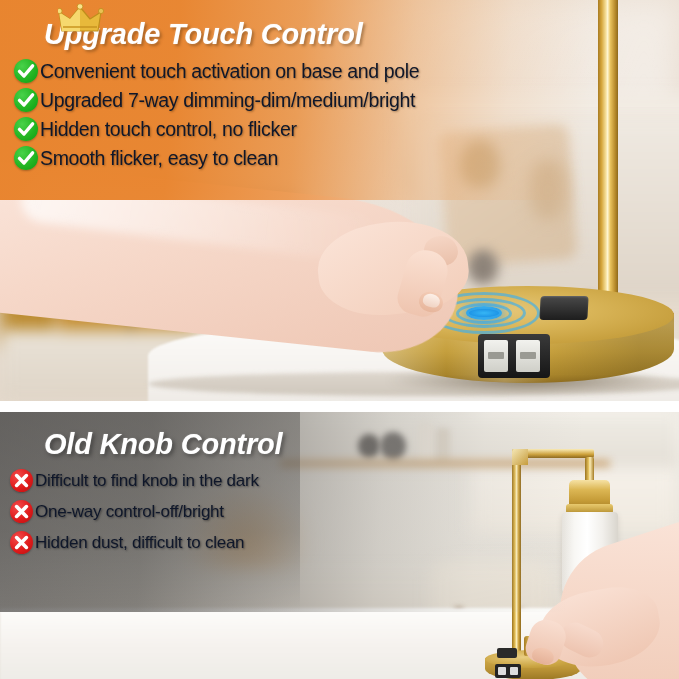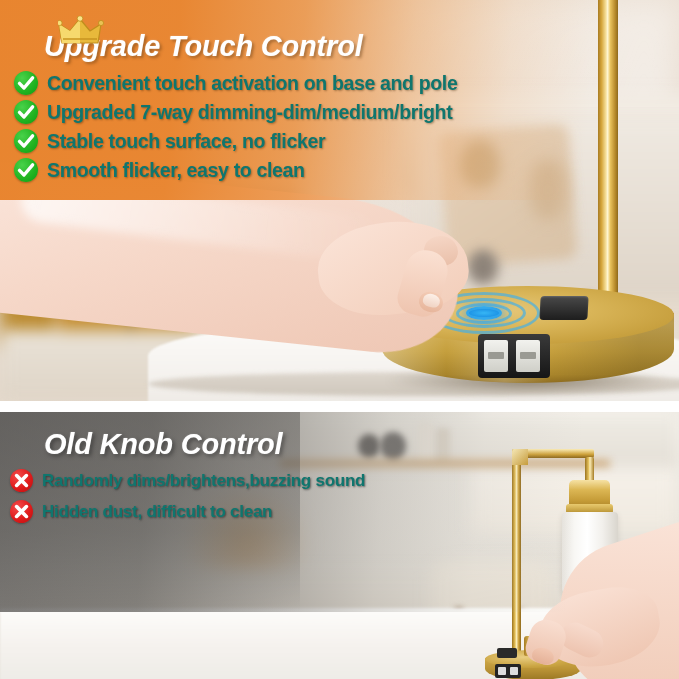--- a/index.html
+++ b/index.html
@@ -206,36 +206,36 @@
   .b-gray { position:absolute; left:0; top:0; width:679px; height:200px;
     background:linear-gradient(95deg,
       rgba(92,90,88,.80) 0%, rgba(98,96,93,.74) 22%,
       rgba(120,117,113,.54) 40%, rgba(150,147,142,.30) 56%,
       rgba(180,177,172,.12) 70%, rgba(200,197,192,0) 84%); }
   .b-gray2 { position:absolute; left:0; top:0; width:300px; height:200px;
     background:linear-gradient(180deg, rgba(70,68,66,.42) 0%, rgba(80,78,75,.30) 60%, rgba(90,88,85,0) 100%); }
 
   
   .content { position:absolute; z-index:50; }
-  .content-top { left:0; top:12px; width:630px; }
+  .content-top { left:0; top:0; width:630px; }
   .content-bottom { left:0; top:0; width:539px; }
 
   .headline { position:relative; font-weight:bold; font-style:italic; color:#ffffff;
     font-size:29px; letter-spacing:-.2px; white-space:nowrap;
     text-shadow:2px 2px 3px rgba(90,50,10,.45), 0 0 2px rgba(255,255,255,.35); }
   .headline-top { margin:18px 0 0 44px; }
   .headline-bottom { margin:16px 0 0 44px;
     text-shadow:2px 2px 4px rgba(30,30,30,.55), 0 0 2px rgba(255,255,255,.30); }
 
   .crown { position:absolute; left:14px; top:-14px; width:46px; height:30px; }
 
   .bullets { list-style:none; margin-top:8px; }
   .bullet { display:flex; align-items:center; margin:0 0 5px 14px; }
-  .bullet-text { color:#0f766e; font-size:19.5px; font-weight:bold; letter-spacing:-.35px;
-    white-space:nowrap; text-shadow:1px 1px 2px rgba(70,40,10,.42); margin-left:9px; }
+  .bullet-text { color:#0f172a; font-size:19.5px; font-weight:normal; letter-spacing:-.35px;
+    white-space:nowrap; text-shadow:1px 1px 2px rgba(70,40,10,.42); margin-left:2px; }
   .bullets-bottom .bullet { margin-left:10px; margin-bottom:8px; }
   .bullets-bottom .bullet-text { font-size:17px; letter-spacing:-.25px;
     text-shadow:1px 1px 2px rgba(25,25,25,.55); }
 
   .ico { flex:0 0 auto; width:24px; height:24px; border-radius:50%; position:relative;
     box-shadow:0 1px 2px rgba(0,0,0,.28); }
   .ico-check { background:radial-gradient(circle at 34% 30%,#49d24a,#22b522 55%,#119a14 100%); }
   .ico-x { width:23px; height:23px;
     background:radial-gradient(circle at 34% 30%,#f24c4c,#e01b1b 55%,#b50f0f 100%); }
   .ico svg { position:absolute; left:0; top:0; }
@@ -327,21 +327,21 @@
               </svg>
           </span>
           <span class="bullet-text">Upgraded 7-way dimming-dim/medium/bright</span>
         </li>
         <li class="bullet">
           <span class="ico ico-check">
             <svg width="24" height="24" viewBox="0 0 24 24">
                 <path d="M5.5 12.4 L10 17 L18.6 6.8" fill="none" stroke="#fff" stroke-width="3.4" stroke-linecap="round" stroke-linejoin="round"></path>
               </svg>
           </span>
-          <span class="bullet-text">Stable touch surface, no flicker</span>
+          <span class="bullet-text">Hidden touch control, no flicker</span>
         </li>
         <li class="bullet">
           <span class="ico ico-check">
             <svg width="24" height="24" viewBox="0 0 24 24">
                 <path d="M5.5 12.4 L10 17 L18.6 6.8" fill="none" stroke="#fff" stroke-width="3.4" stroke-linecap="round" stroke-linejoin="round"></path>
               </svg>
           </span>
           <span class="bullet-text">Smooth flicker, easy to clean</span>
         </li>
       </ul>
@@ -397,27 +397,35 @@
     <div class="content content-bottom">
       <div class="headline headline-bottom">Old Knob Control</div>
 
       <ul class="bullets bullets-bottom">
         <li class="bullet">
           <span class="ico ico-x">
             <svg width="23" height="23" viewBox="0 0 23 23">
                 <path d="M6.6 6.6 L16.4 16.4 M16.4 6.6 L6.6 16.4" fill="none" stroke="#fff" stroke-width="3.6" stroke-linecap="round"></path>
               </svg>
           </span>
-          <span class="bullet-text">Randomly dims/brightens,buzzing sound</span>
+          <span class="bullet-text">Difficult to find knob in the dark</span>
         </li>
         <li class="bullet">
           <span class="ico ico-x">
             <svg width="23" height="23" viewBox="0 0 23 23">
                 <path d="M6.6 6.6 L16.4 16.4 M16.4 6.6 L6.6 16.4" fill="none" stroke="#fff" stroke-width="3.6" stroke-linecap="round"></path>
               </svg>
           </span>
+          <span class="bullet-text">One-way control-off/bright</span>
+        </li>
+        <li class="bullet">
+          <span class="ico ico-x">
+            <svg width="23" height="23" viewBox="0 0 23 23">
+                <path d="M6.6 6.6 L16.4 16.4 M16.4 6.6 L6.6 16.4" fill="none" stroke="#fff" stroke-width="3.6" stroke-linecap="round"></path>
+              </svg>
+          </span>
           <span class="bullet-text">Hidden dust, difficult to clean</span>
         </li>
       </ul>
     </div>
   </div>
 
 </div>
 
 </body></html>

